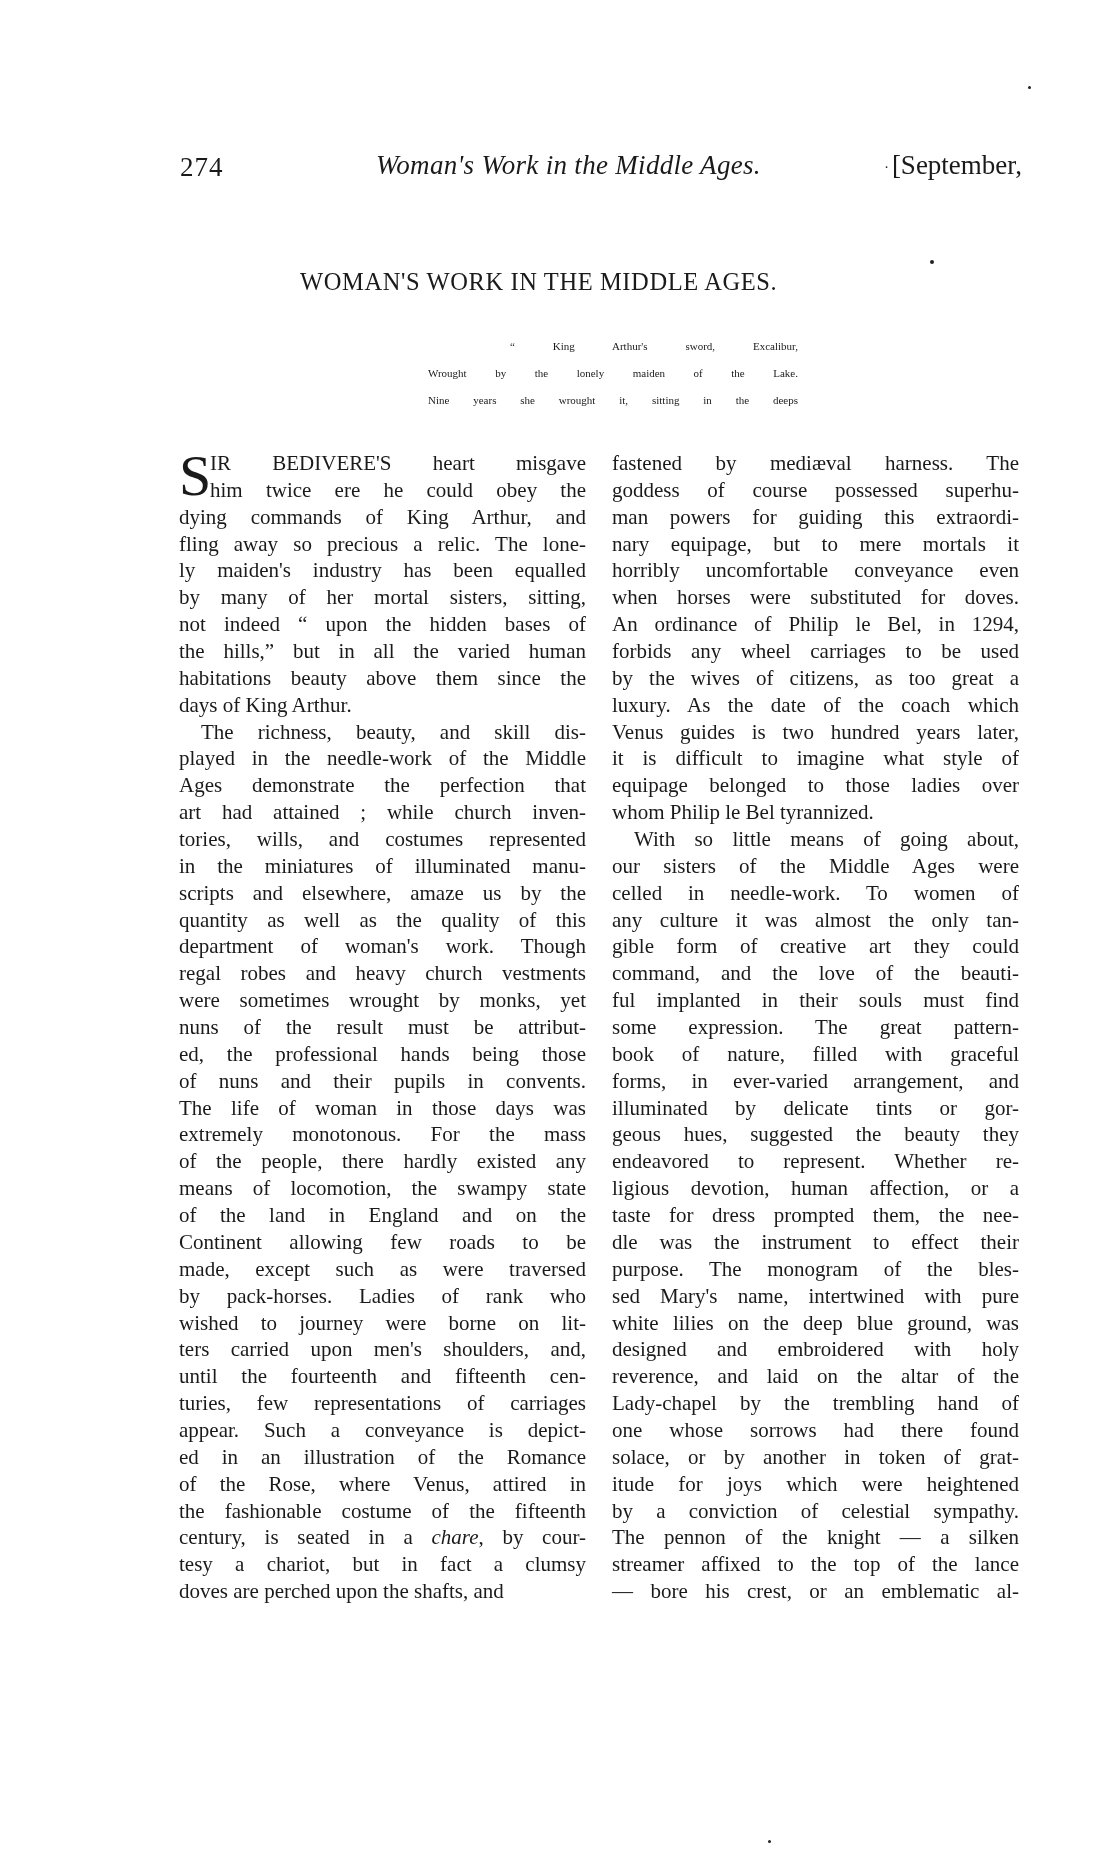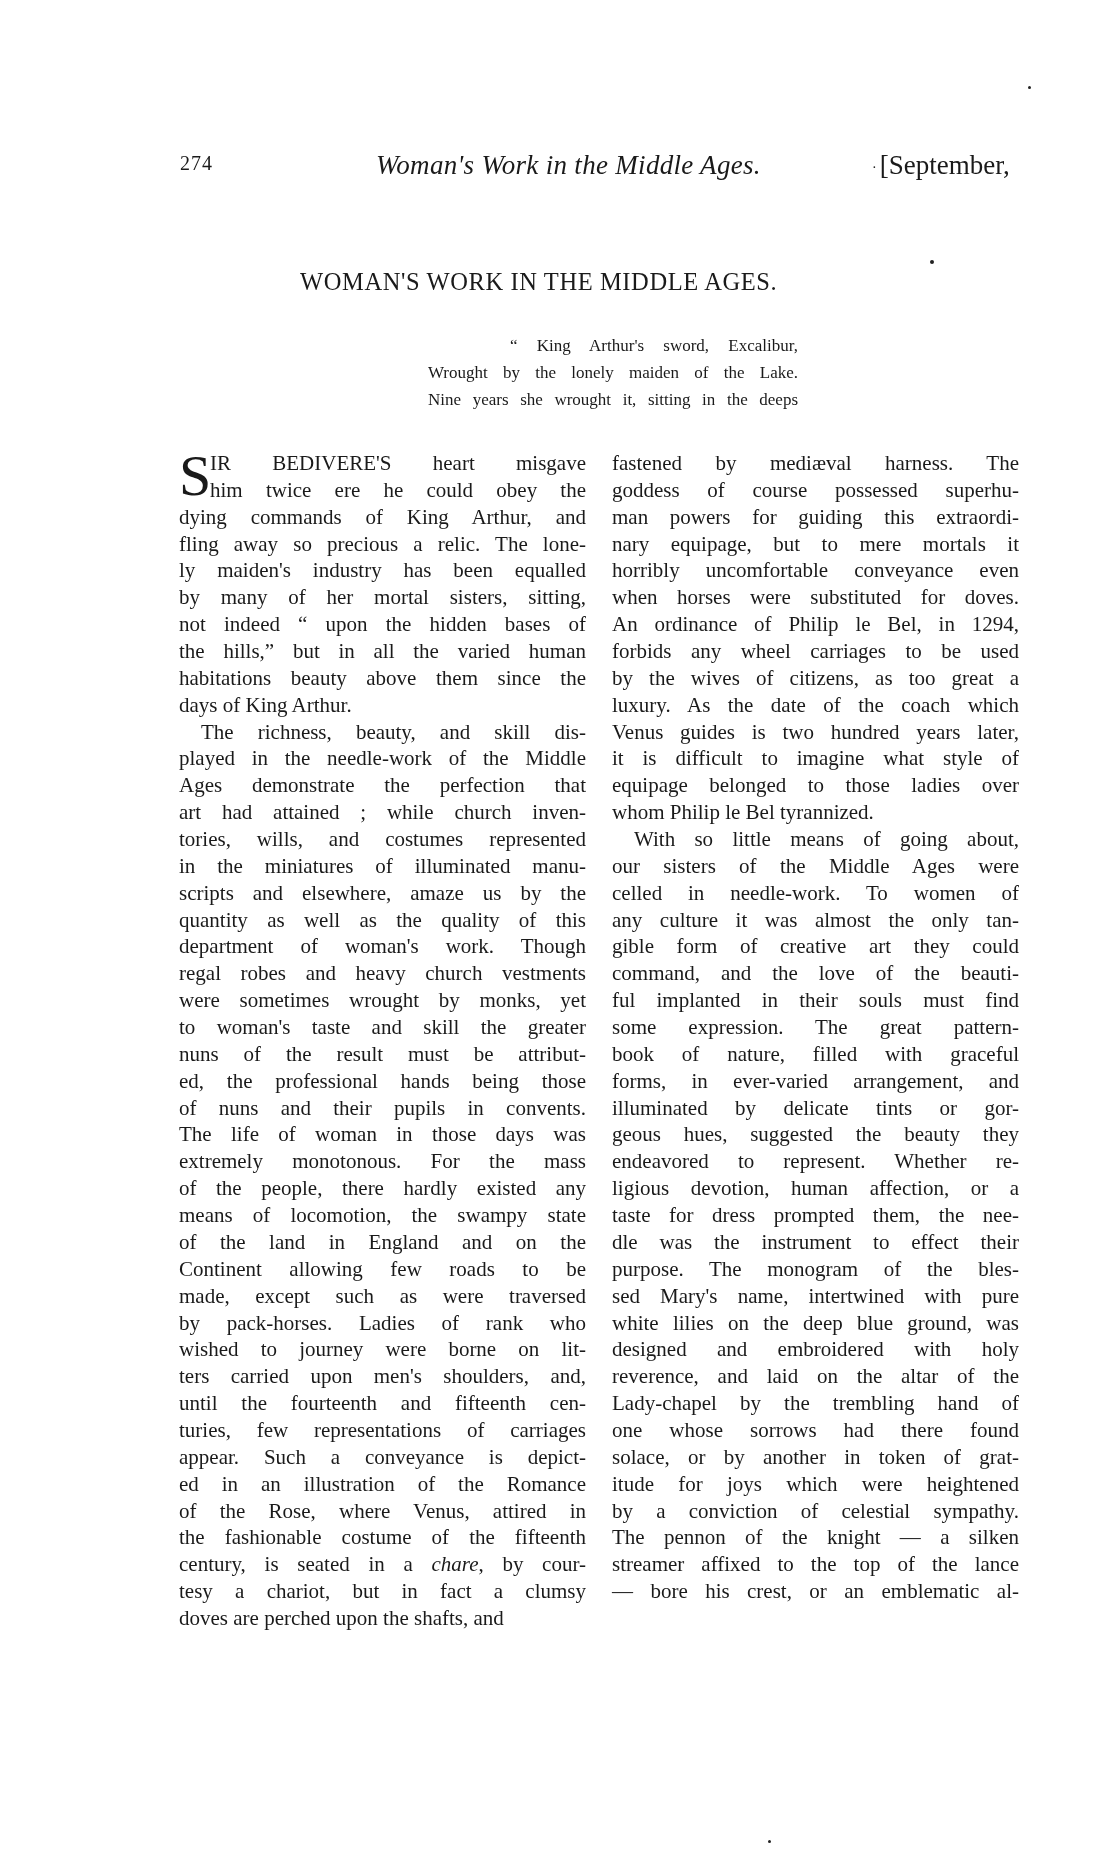--- a/index.html
+++ b/index.html
@@ -3,38 +3,38 @@
 <meta charset="utf-8">
 <style>
   html, body { margin: 0; padding: 0; background: #ffffff; }
   body {
     width: 1112px; height: 1850px; position: relative; overflow: hidden;
     font-family: "Liberation Serif", "DejaVu Serif", serif;
     color: #1a1a1a;
   }
   .page-number {
     position: absolute; left: 180px; top: 152px;
-    font-size: 20px; letter-spacing: 1px;
+    font-size: 27px; letter-spacing: 1px;
   }
   .running-head {
     position: absolute; left: 376px; top: 150px;
     font-size: 27px; font-style: italic; letter-spacing: 0.3px;
   }
   .running-date {
-    position: absolute; left: 872px; top: 150px; width: 150px; 
+    position: absolute; left: 872px; top: 150px; width: 150px; text-align: right;
     font-size: 27px;
   }
   .running-date .dot { font-size: 14px; vertical-align: middle; margin-right: 3px; }
   .article-title {
     position: absolute; left: 300px; top: 268px; width: 600px;
     font-size: 24.5px; letter-spacing: 0.6px; white-space: nowrap;
   }
   .epigraph {
     position: absolute; left: 428px; top: 336px; width: 370px;
-    font-size: 17px; line-height: 20px;
+    font-size: 11px; line-height: 20px;
   }
   .epigraph .line { display: block; white-space: nowrap; }
   .epigraph .line.first { padding-left: 82px; }
   .column {
     position: absolute; top: 450px; width: 407px;
     font-size: 21px; line-height: 26.86px;
   }
   .column.left { left: 179px; }
   .column.right { left: 612px; }
   .line {
@@ -83,21 +83,20 @@
       <span class="line">played in the needle-work of the Middle</span>
       <span class="line">Ages demonstrate the perfection that</span>
       <span class="line">art had attained ; while church inven-</span>
       <span class="line">tories, wills, and costumes represented</span>
       <span class="line">in the miniatures of illuminated manu-</span>
       <span class="line">scripts and elsewhere, amaze us by the</span>
       <span class="line">quantity as well as the quality of this</span>
       <span class="line">department of woman's work.  Though</span>
       <span class="line">regal robes and heavy church vestments</span>
       <span class="line">were sometimes wrought by monks, yet</span>
-      <span class="line">to woman's taste and skill the greater</span>
       <span class="line">nuns of the result must be attribut-</span>
       <span class="line">ed, the professional hands being those</span>
       <span class="line">of nuns and their pupils in convents.</span>
       <span class="line">The life of woman in those days was</span>
       <span class="line">extremely monotonous.  For the mass</span>
       <span class="line">of the people, there hardly existed any</span>
       <span class="line">means of locomotion, the swampy state</span>
       <span class="line">of the land in England and on the</span>
       <span class="line">Continent allowing few roads to be</span>
       <span class="line">made, except such as were traversed</span>

